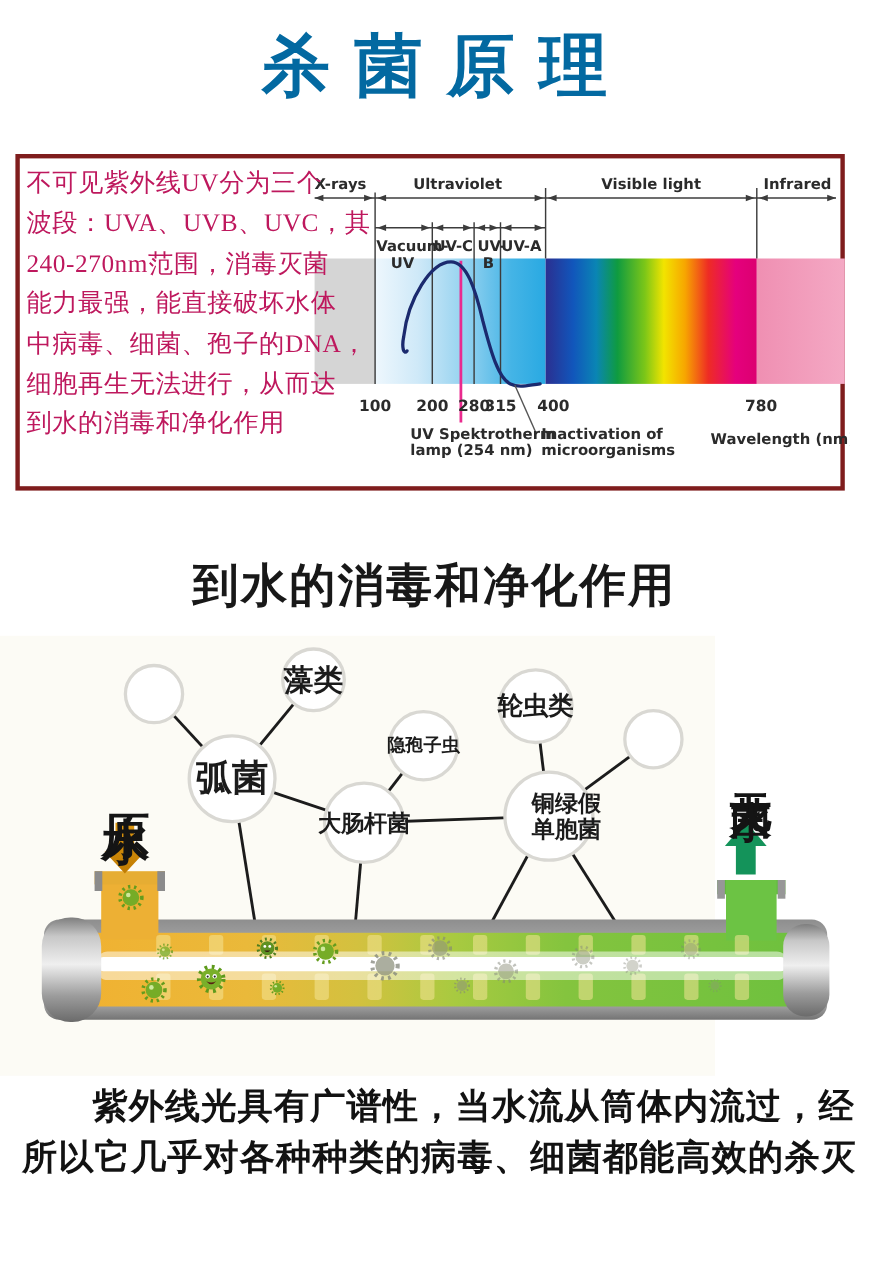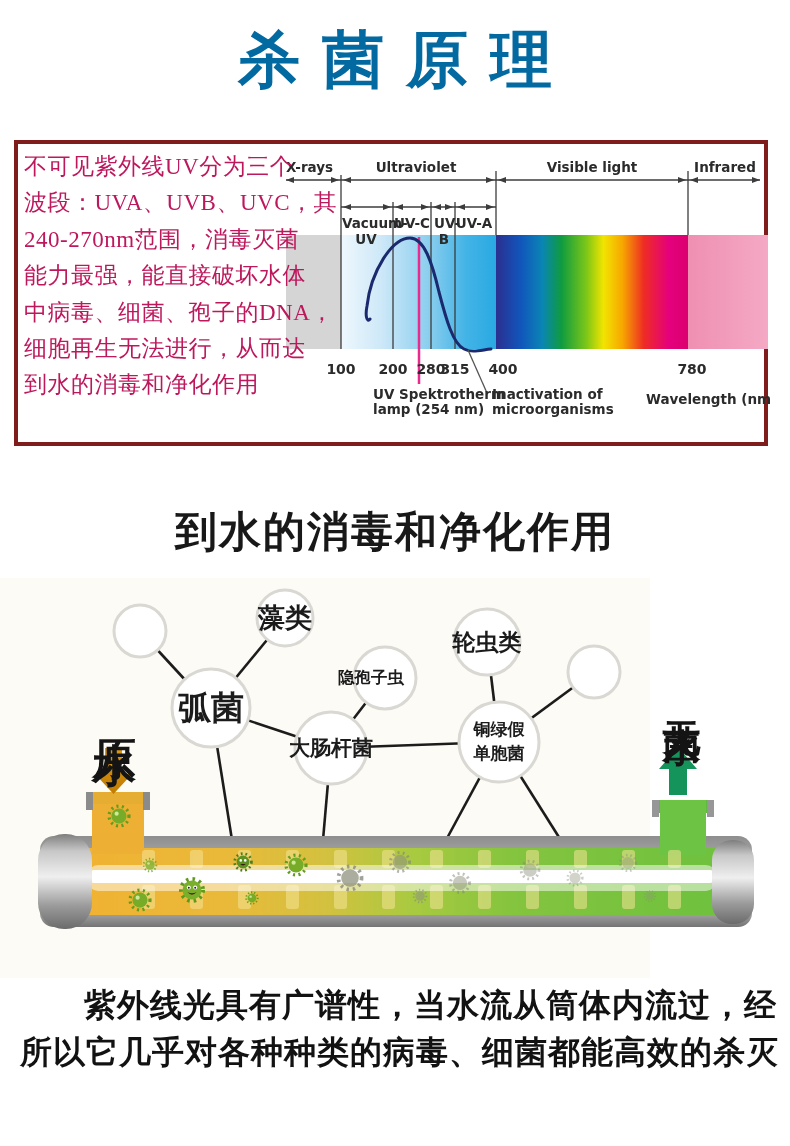--- a/index.html
+++ b/index.html
@@ -291,24 +291,24 @@
         <rect x="38" y="256" width="54" height="95" rx="26" fill="url(#capGrad)"></rect>
         <rect x="712" y="262" width="42" height="84" rx="20" fill="url(#capGrad)"></rect>
       </g>
 
       <path d="M105 170 H122 V196 H132 L113.5 216 L95 196 H105 Z" fill="url(#orGrad)"></path>
       <path d="M678 169 L697 191 H687 V217 H669 V191 H659 Z" fill="#14935a"></path>
     </svg>
 
     <div class="bubble-label" style="left:285px;top:40px;font-size:27px">藻类</div>
     <div class="bubble-label" style="left:211px;top:130px;font-size:33px;font-weight:700">弧菌</div>
-    <div class="bubble-label" style="left:371px;top:100px;font-size:16.5px">隐孢子虫</div>
+    <div class="bubble-label" style="left:385px;top:100px;font-size:16.5px">隐孢子虫</div>
     <div class="bubble-label" style="left:331px;top:170px;font-size:21px">大肠杆菌</div>
     <div class="bubble-label" style="left:487px;top:64px;font-size:23px">轮虫类</div>
-    <div class="bubble-label" style="left:499px;top:164px;font-size:17px;line-height:24px">
+    <div class="bubble-label" style="left:515px;top:164px;font-size:21px;line-height:24px">
       <div>铜绿假</div>
       <div>单胞菌</div>
     </div>
     <div class="vlabel" style="left:114px;top:130px;font-size:44px">原水</div>
     <div class="vlabel" style="left:681px;top:118px;font-size:38px">无菌水</div>
   </div>
 
   <div class="footer">
     <div class="l0">紫外线光具有广谱性，当水流从筒体内流过，经</div>
     <div>所以它几乎对各种种类的病毒、细菌都能高效的杀灭</div>

